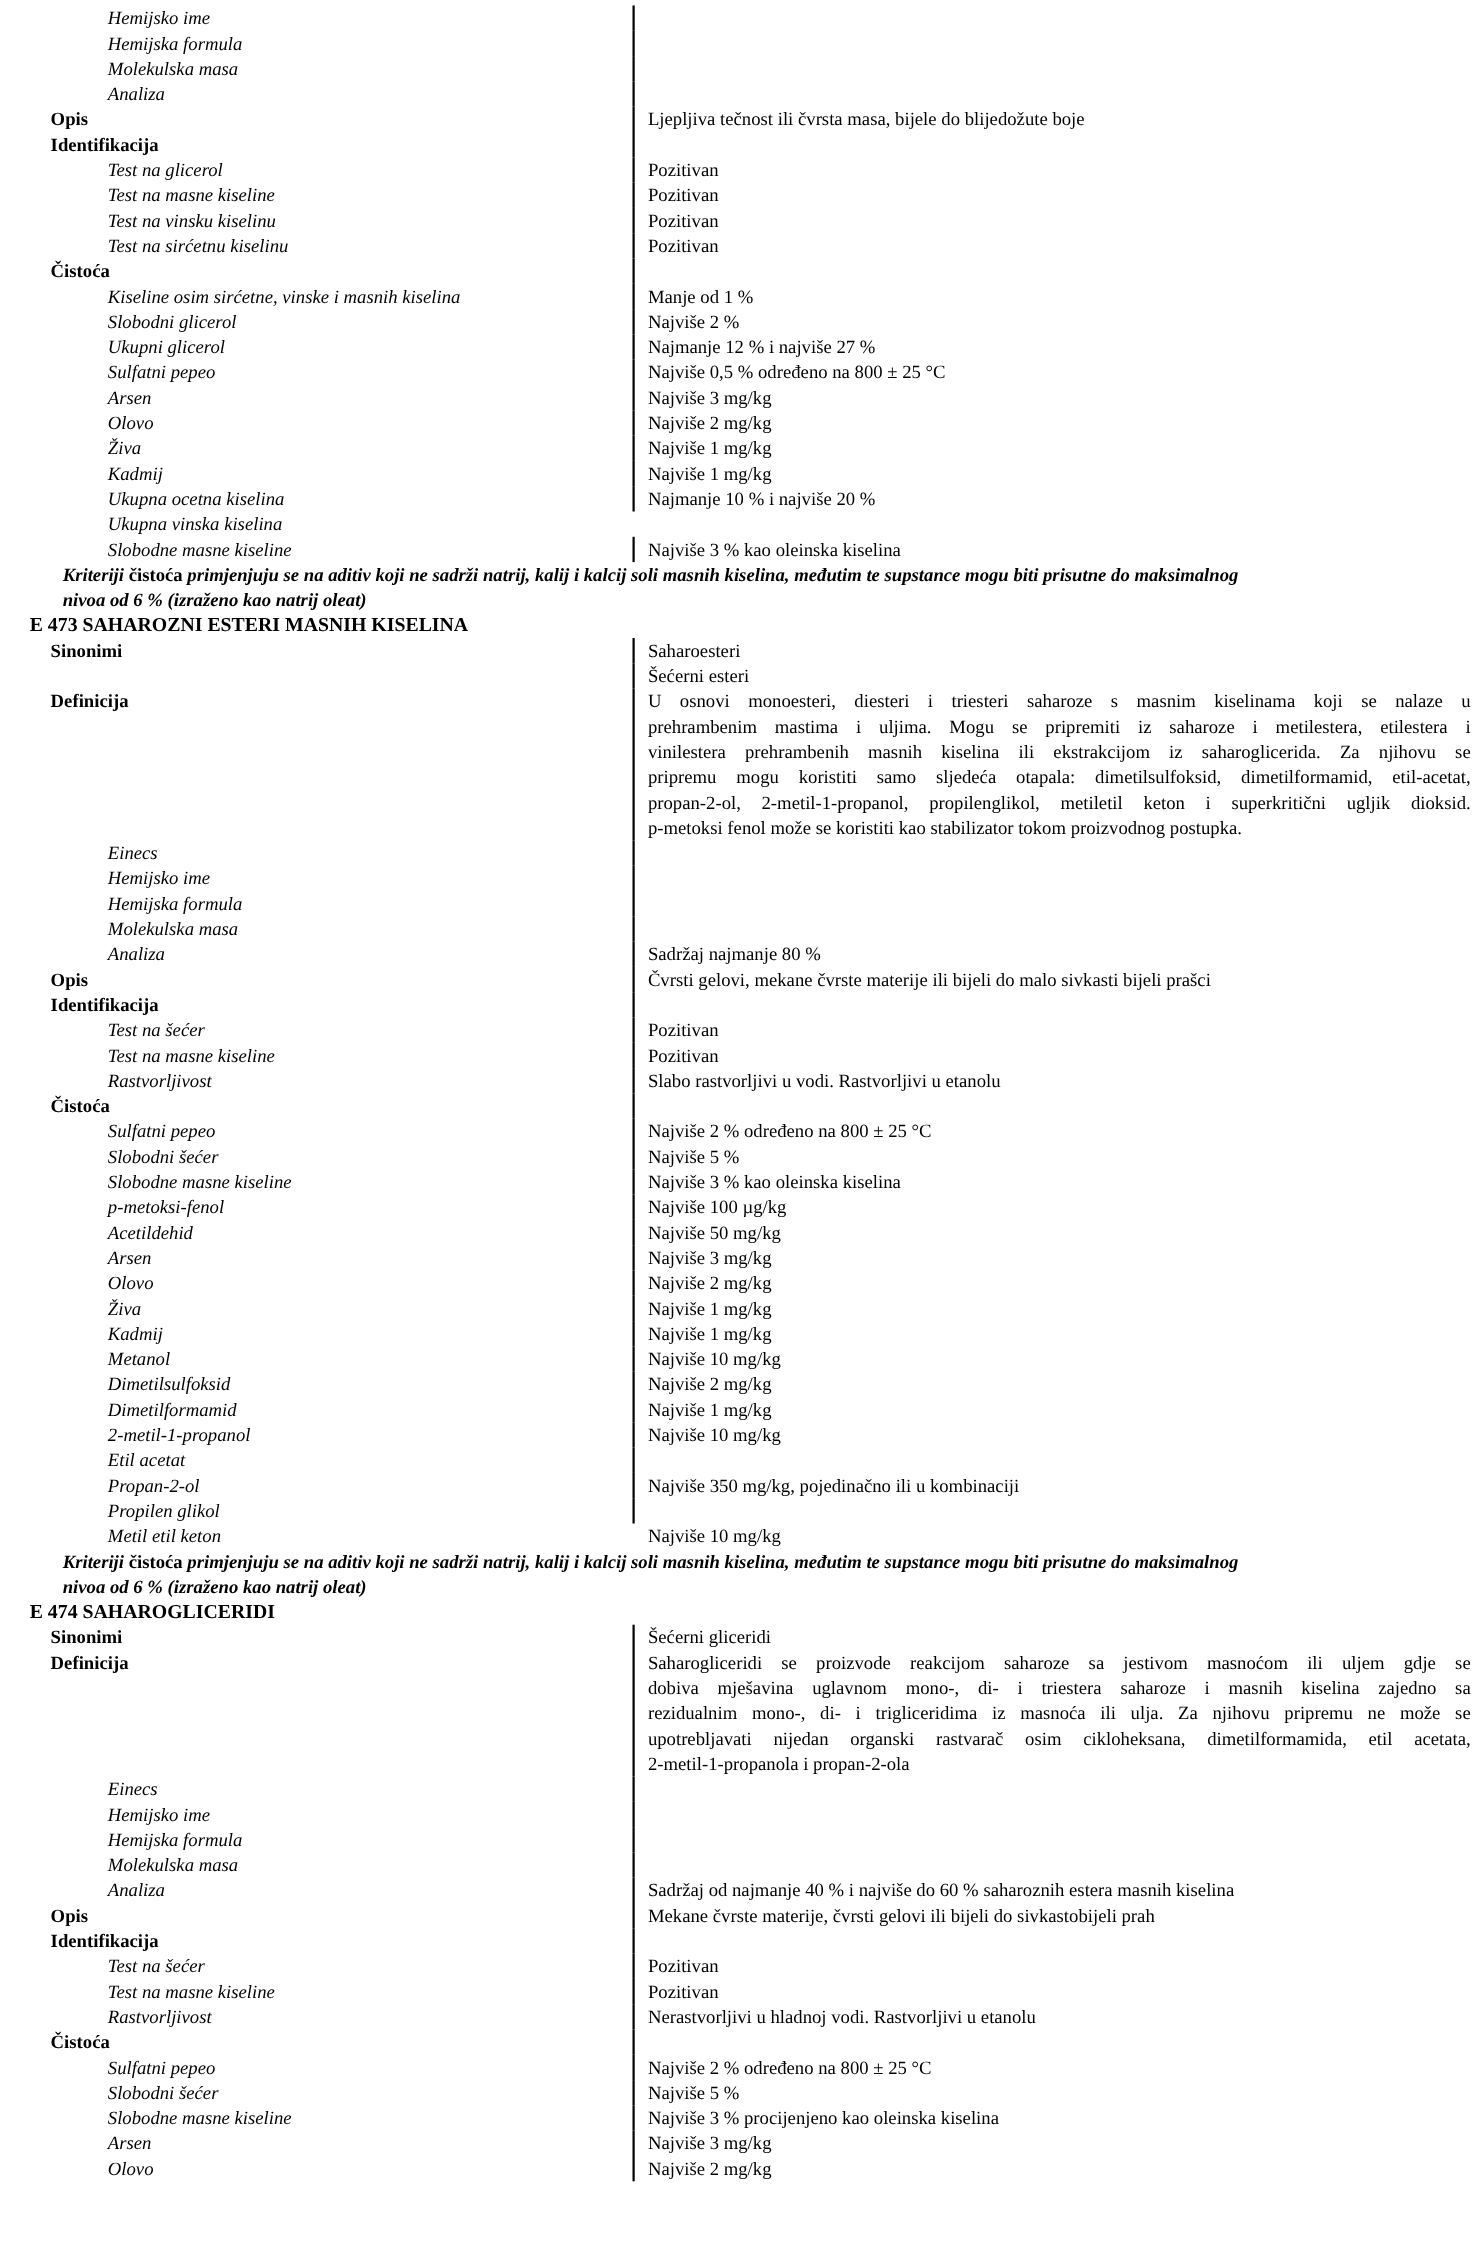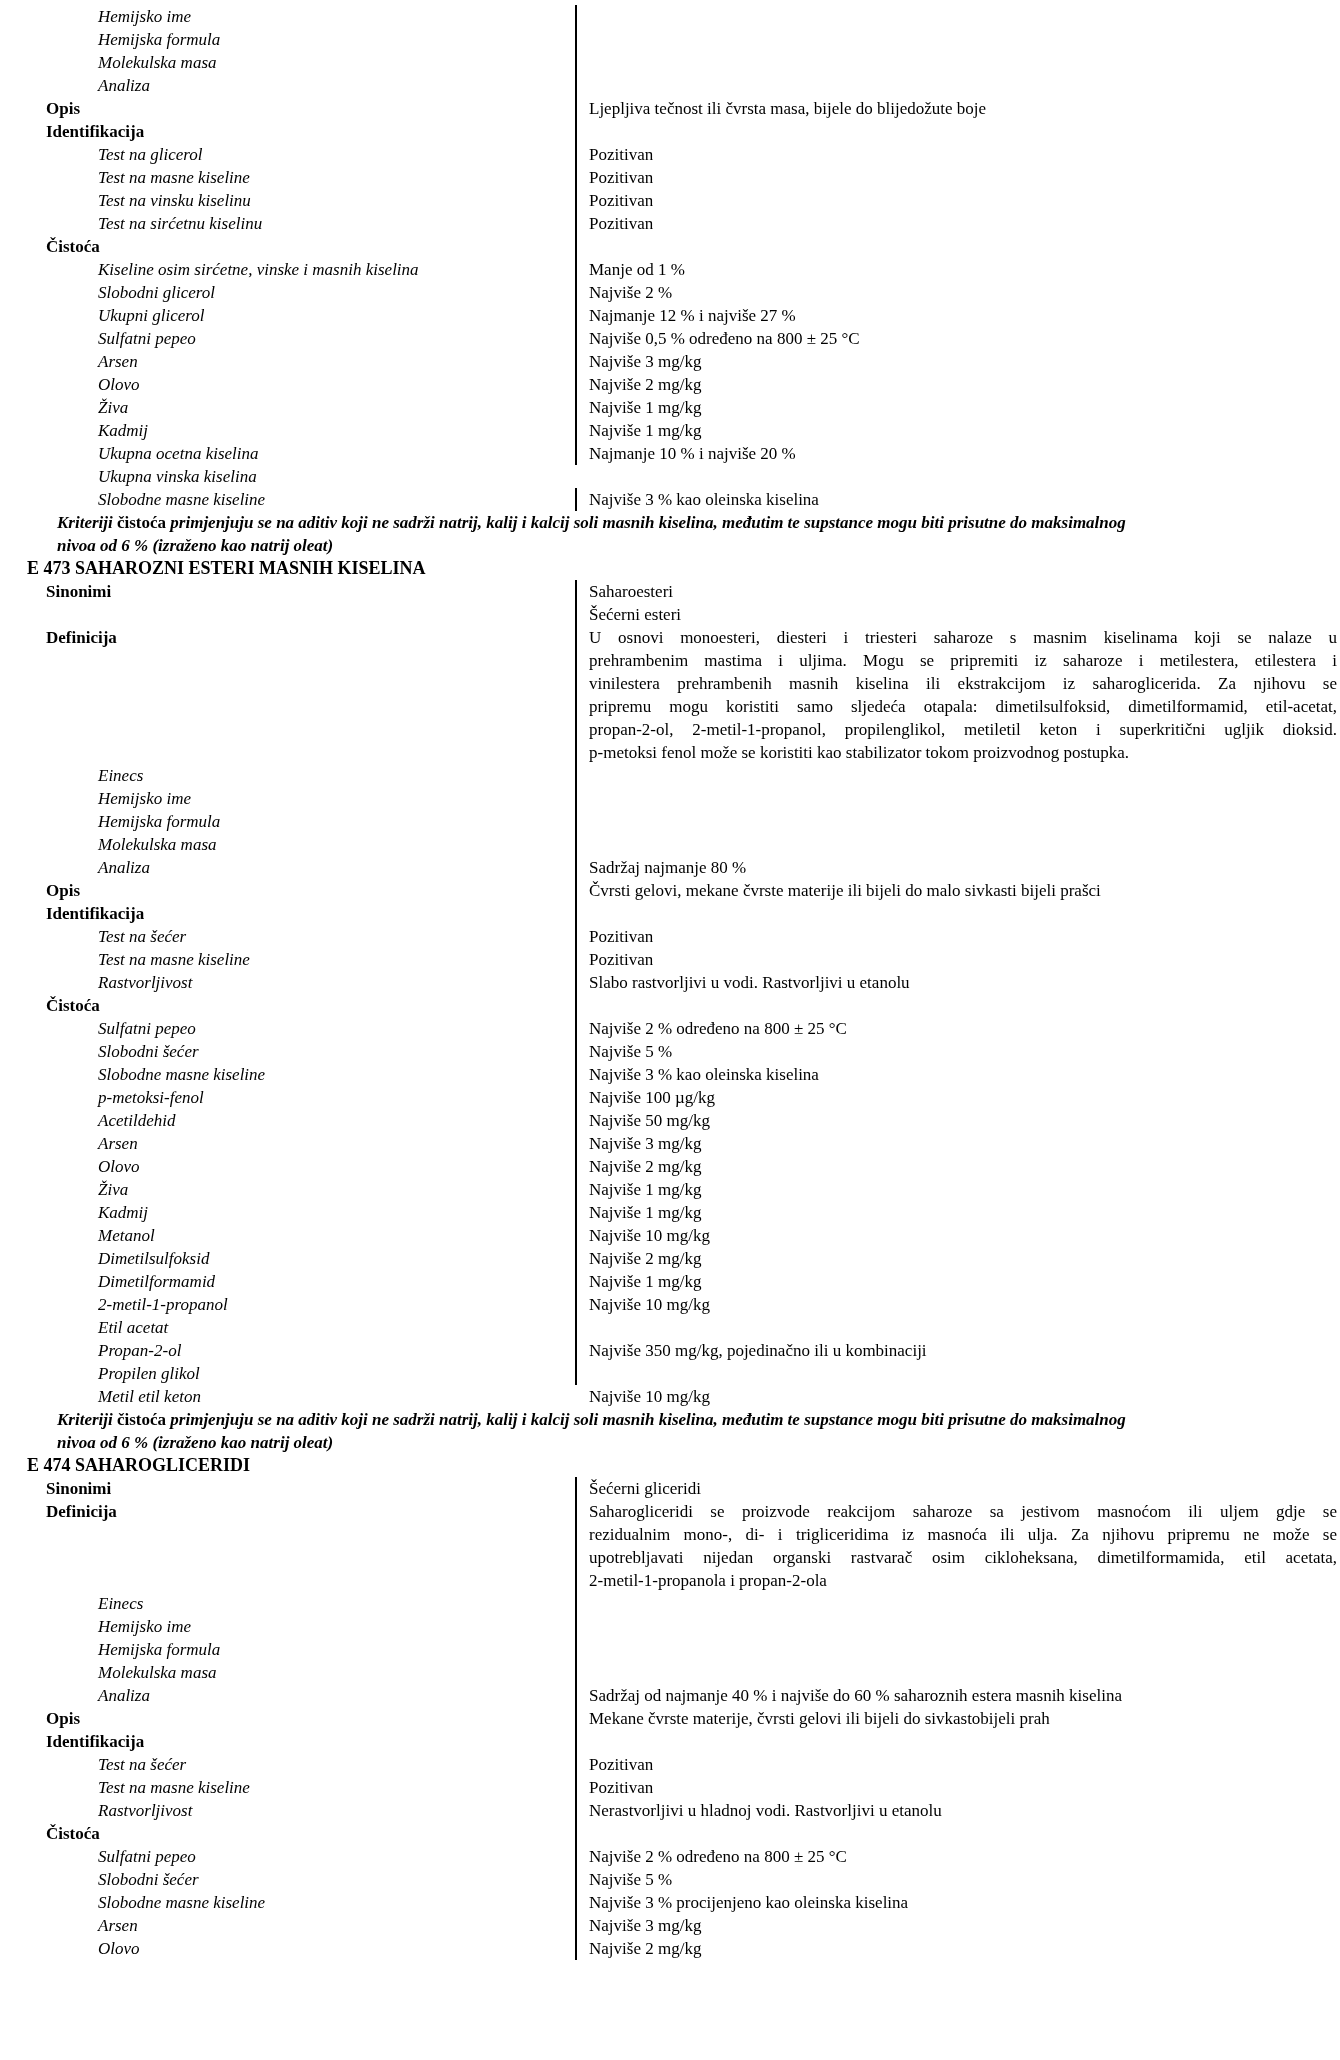--- a/index.html
+++ b/index.html
@@ -304,20 +304,21 @@
     </div>
     <div class="heading">E 474 SAHAROGLICERIDI</div>
     <div class="row">
       <div class="left bold"><span>Sinonimi</span></div>
       <div class="right"><span>Šećerni gliceridi</span></div>
     </div>
     <div class="row">
       <div class="left bold"><span>Definicija</span></div>
       <div class="right">
         <div class="jline">Saharogliceridi se proizvode reakcijom saharoze sa jestivom masnoćom ili uljem gdje se</div>
+        <div class="jline">dobiva mješavina uglavnom mono-, di- i triestera saharoze i masnih kiselina zajedno sa</div>
         <div class="jline">rezidualnim mono-, di- i trigliceridima iz masnoća ili ulja. Za njihovu pripremu ne može se</div>
         <div class="jline">upotrebljavati nijedan organski rastvarač osim cikloheksana, dimetilformamida, etil acetata,</div>
         <div class="jline jlast">2-metil-1-propanola i propan-2-ola</div>
       </div>
     </div>
     <div class="row">
       <div class="left"><span>Einecs</span></div>
       <div class="right"><span></span></div>
     </div>
     <div class="row">

